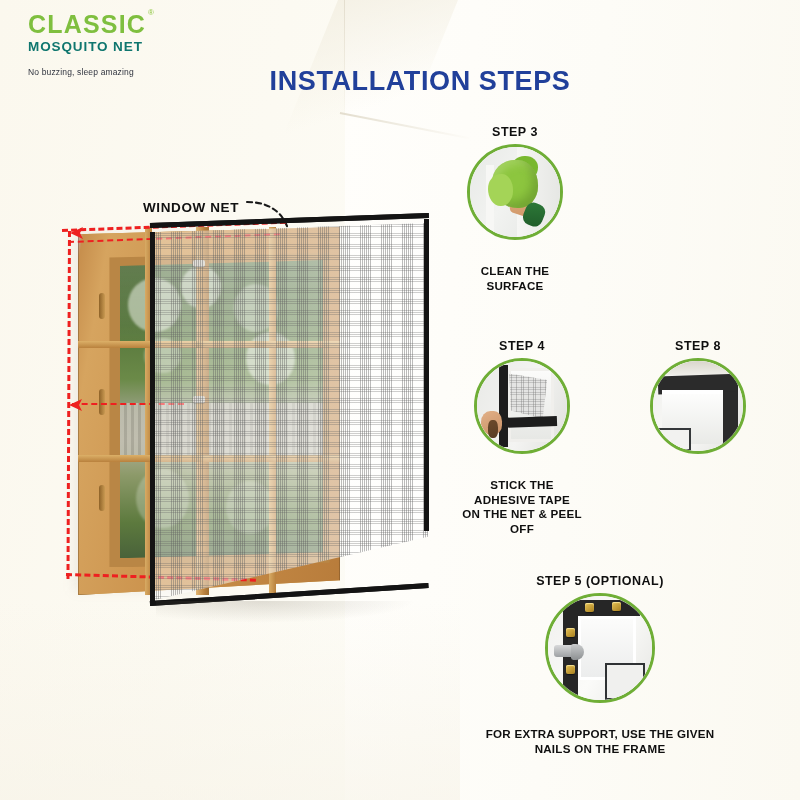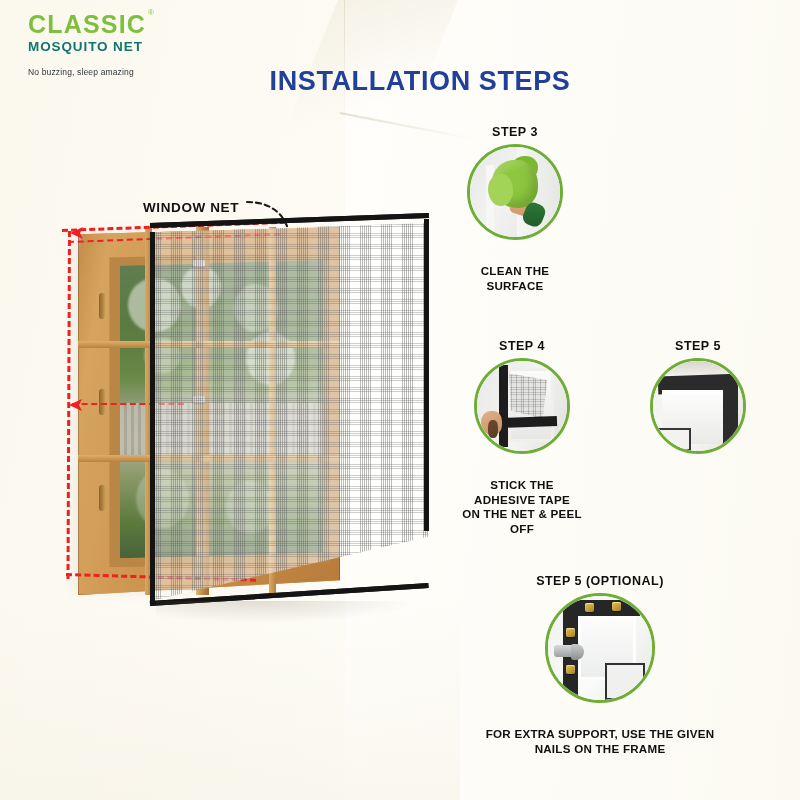--- a/index.html
+++ b/index.html
@@ -364,21 +364,21 @@
         <div class="s3-hand"></div>
           <div class="s3-finger"></div>
       </div>
     </div>
     <div class="step-caption">STICK THE
 ADHESIVE TAPE
 ON THE NET &amp; PEEL OFF</div>
   </div>
 
   <div class="step" style="left:628px; top:339px; width:140px;">
-    <div class="step-title">STEP 5</div>
+    <div class="step-title">STEP 8</div>
     <div class="circle" style="width:96px;height:96px;">
       <div class="art">
         <div class="s4-bg"></div>
           <div class="s4-top"></div>
           <div class="s4-darkv"></div>
         <div class="s4-dark"></div>
           <div class="s4-white"></div>
           <div class="s4-inner"></div>
       </div>
     </div>

